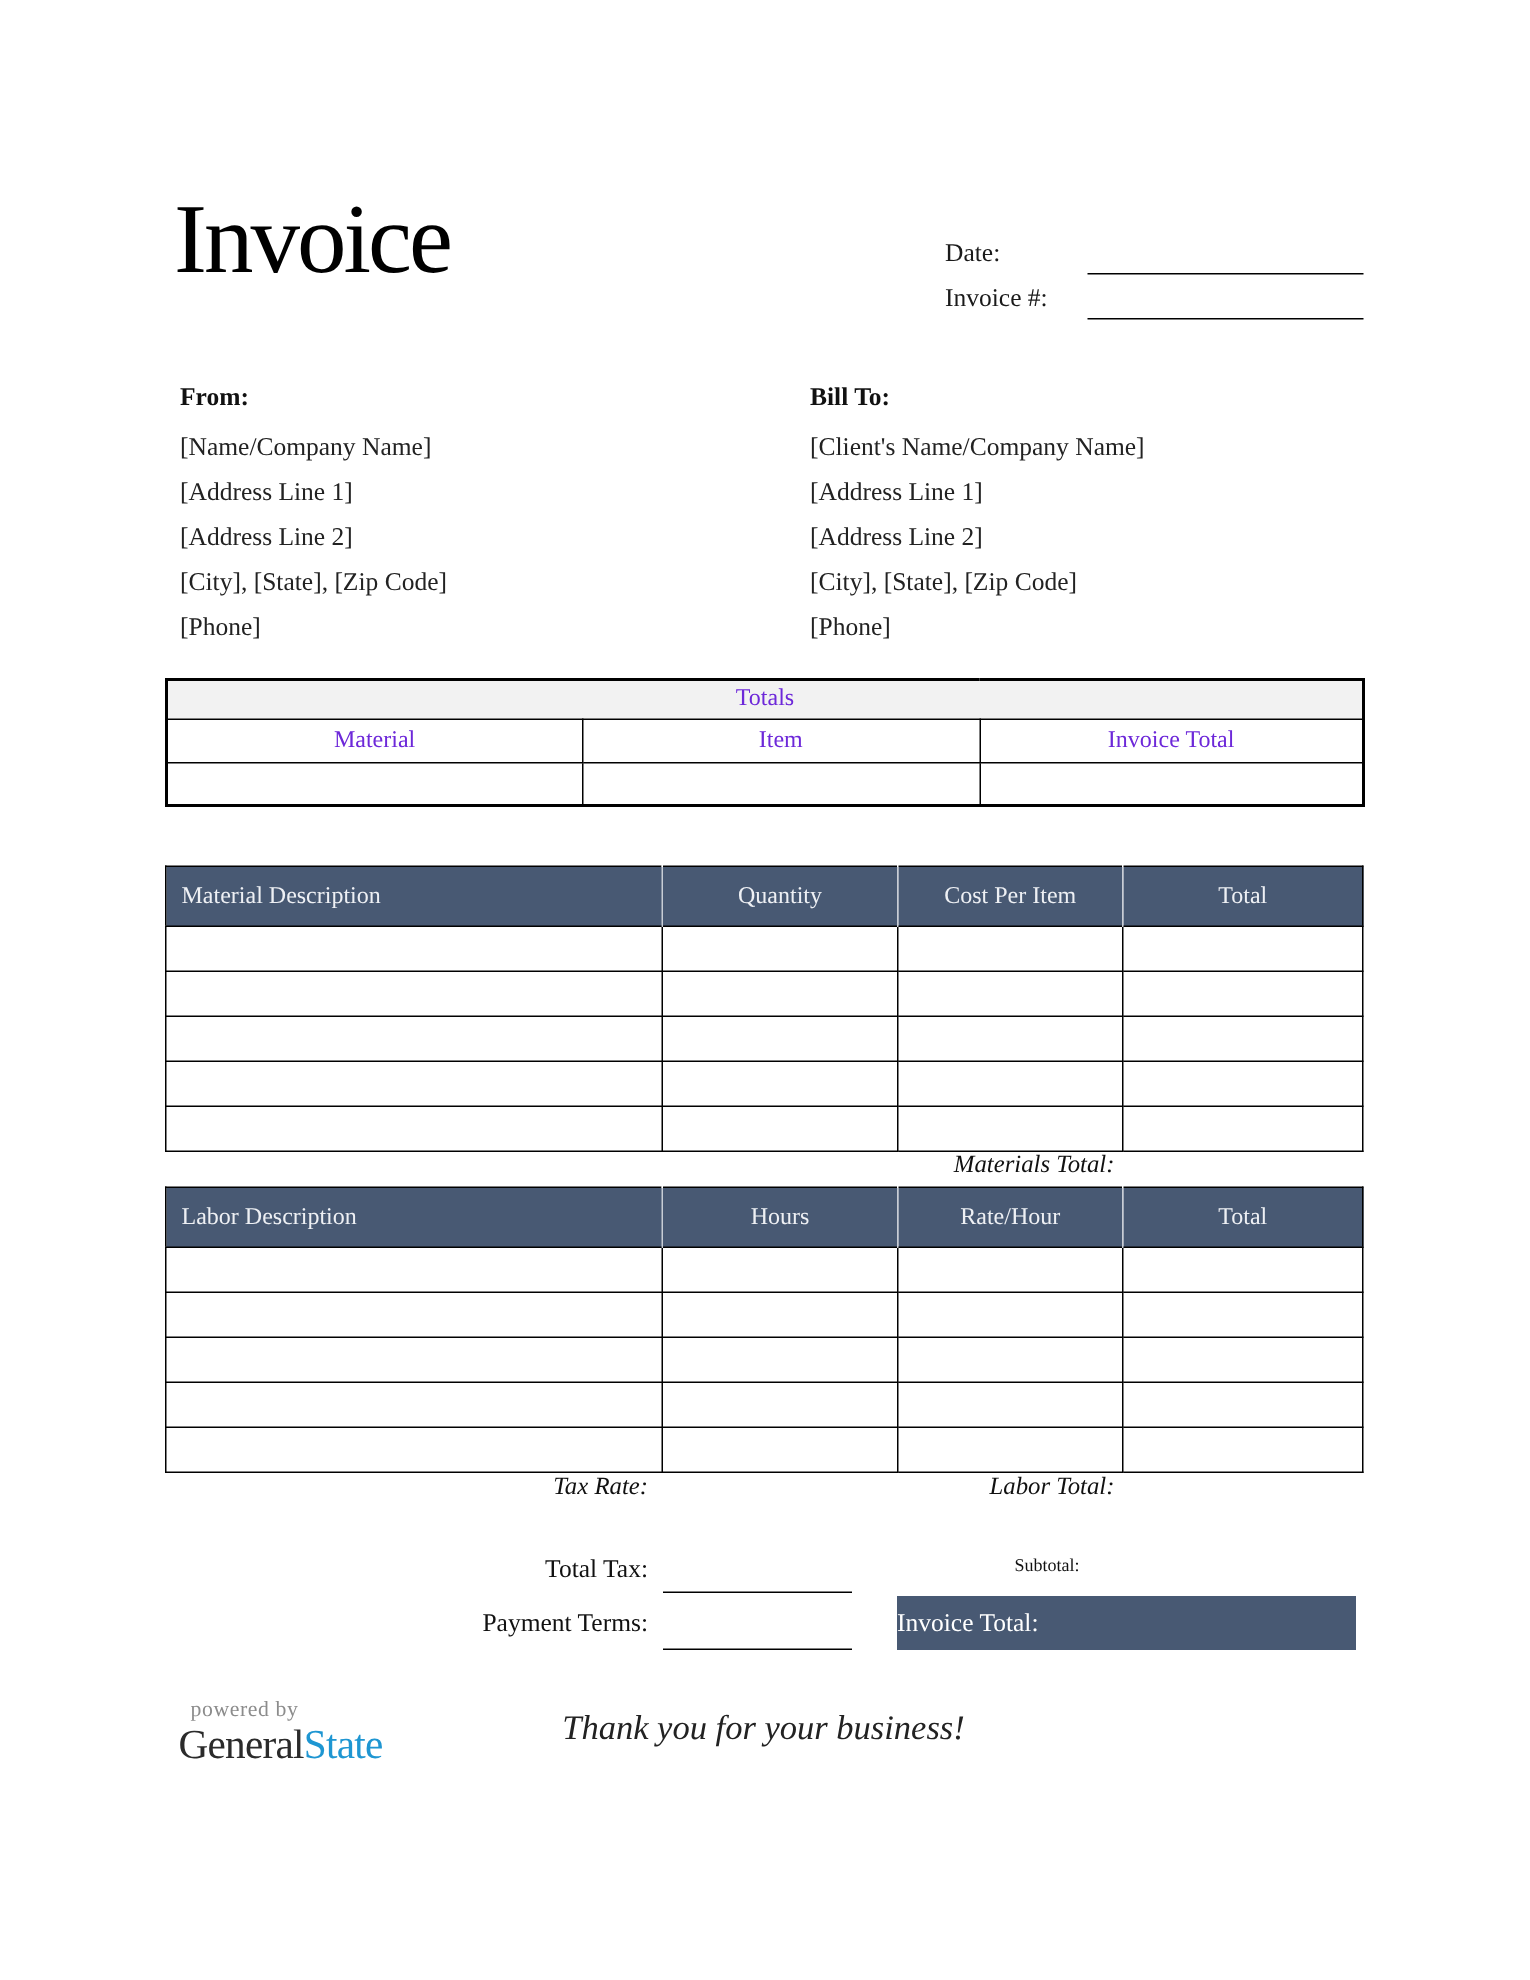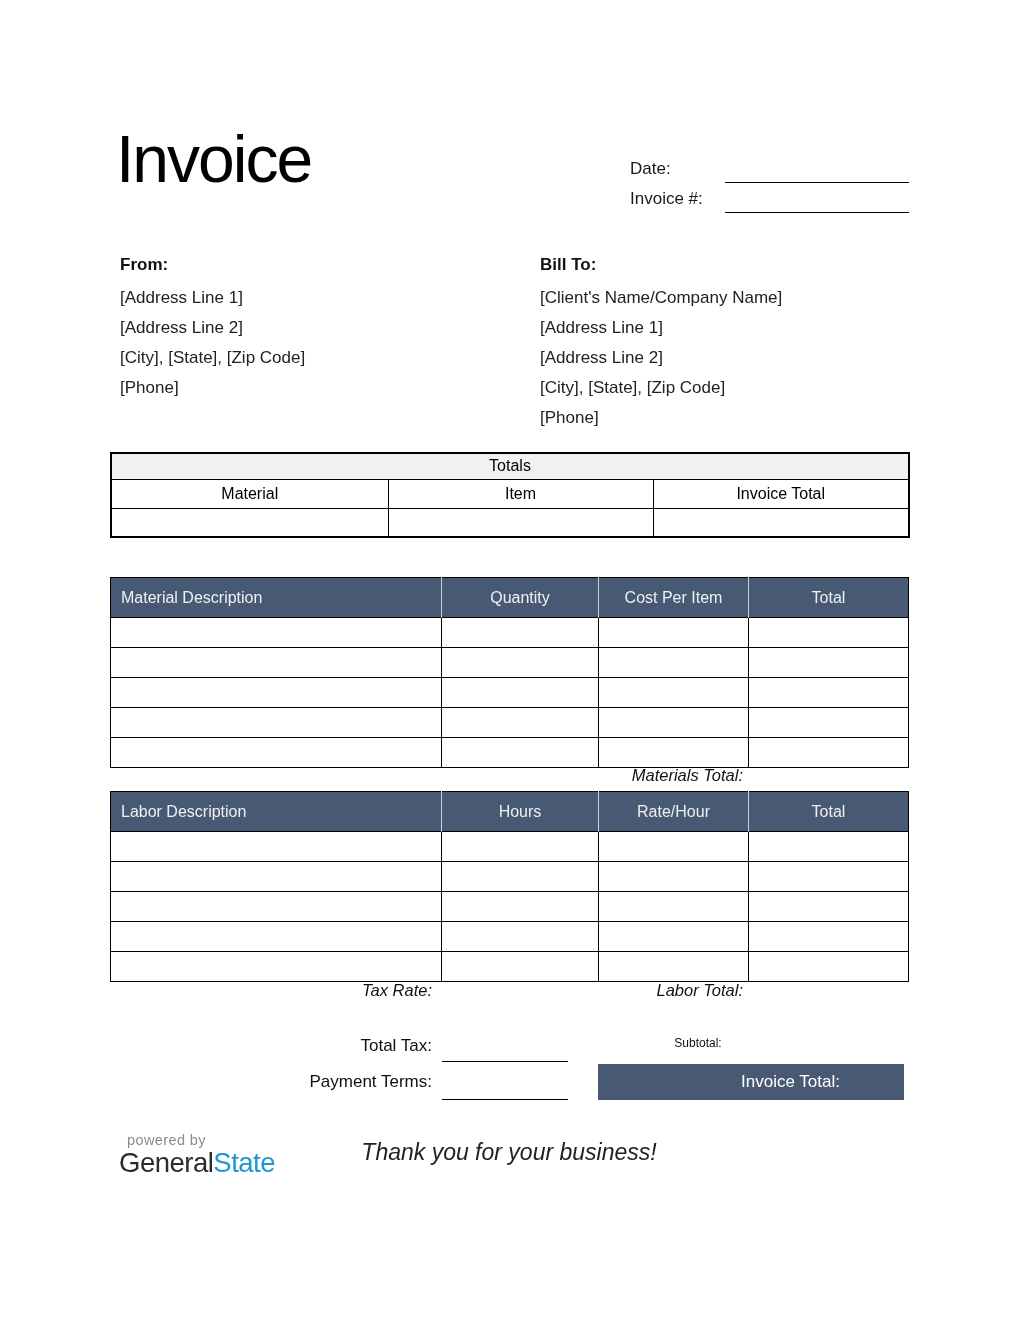--- a/index.html
+++ b/index.html
@@ -5,36 +5,36 @@
   :root{
     --c-table_header_bg:#485973;
     --c-totals_header_bg:#f2f2f2;
     --c-brand_blue:#1e96d2;
     --c-border:#000000;
   }
   *{box-sizing:border-box;}
   html,body{margin:0;padding:0;background:#ffffff;}
   .page{
     position:relative;width:1020px;height:1320px;background:#fff;
-    font-family:Liberation Sans, sans-serif;color:#1a1a1a;overflow:hidden;
+    font-family:Liberation Serif, serif;color:#1a1a1a;overflow:hidden;
   }
   .title{
     position:absolute;left:116px;top:122px;font-size:66px;line-height:1.15;
     letter-spacing:-2px;font-weight:400;color:#000;
   }
   .meta-label{position:absolute;font-size:17px;color:#1a1a1a;}
   .uline{position:absolute;border-bottom:1.5px solid #000;}
 
   .party-heading{position:absolute;font-size:17px;font-weight:700;color:#111;}
   .party-lines{position:absolute;font-size:17px;line-height:30px;color:#222;}
 
   table{border-collapse:collapse;table-layout:fixed;}
   .totals-table{
     position:absolute;left:110px;top:452px;width:798px;
-    border:2px solid var(--c-border);font-size:16px;color:#000000;
+    border:2px solid var(--c-border);font-size:16px;color:#6d28d9;
   }
   .totals-table td{border:1px solid var(--c-border);text-align:center;padding:0;}
   .totals-table tr.t-title td{background:var(--c-totals_header_bg);height:26px;}
   .totals-table tr.t-cols td{height:29px;}
   .totals-table tr.t-vals td{height:29px;}
 
   .items-table{
     position:absolute;left:110px;width:798px;border:1.5px solid var(--c-border);
     font-size:16px;
   }
@@ -46,21 +46,21 @@
   .items-table td{border:1px solid var(--c-border);height:30px;padding:0;}
   #materials-table{top:577px;}
   #labor-table{top:791px;}
 
   .italic-label{position:absolute;font-style:italic;font-size:16.5px;color:#111;text-align:right;}
   .summary-label{position:absolute;font-size:17px;color:#111;text-align:right;}
   .subtotal-label{position:absolute;font-size:12px;color:#111;text-align:center;}
   .invoice-total-bar{
     position:absolute;left:598px;top:1064px;width:306px;height:36px;
     background:var(--c-table_header_bg);color:#ffffff;font-size:17px;
-    display:flex;align-items:center;justify-content:flex-end;padding-right:64px;
+    display:flex;align-items:center;justify-content:flex-start;padding-right:64px;
   }
   .powered-by{position:absolute;left:127px;top:1132px;font-size:14.5px;color:#8c8c8c;letter-spacing:.4px;}
   .logo{position:absolute;left:119px;top:1147px;font-size:27.5px;letter-spacing:-.5px;font-weight:400;}
   .logo .general{color:#2b2b2b;}
   .logo .blue{color:var(--c-brand_blue);}
   .thank-you{position:absolute;left:0;top:1139px;width:1018px;text-align:center;font-style:italic;font-size:23px;color:#222;}
 </style>
 </head>
 <body>
 
@@ -68,20 +68,21 @@
 
   <div class="title">Invoice</div>
 
   <div class="meta-label" style="left:630px;top:159px;">Date:</div>
   <div class="uline" style="left:725px;top:160px;width:184px;height:23px;"></div>
   <div class="meta-label" style="left:630px;top:189px;">Invoice #:</div>
   <div class="uline" style="left:725px;top:190px;width:184px;height:23px;"></div>
 
   <div class="party-heading" style="left:120px;top:255px;">From:</div>
   <div class="party-lines" id="from-lines" style="left:120px;top:283px;">
+      <div>[Name/Company Name]</div>
       <div>[Address Line 1]</div>
       <div>[Address Line 2]</div>
       <div>[City], [State], [Zip Code]</div>
       <div>[Phone]</div>
     </div>
 
   <div class="party-heading" style="left:540px;top:255px;">Bill To:</div>
   <div class="party-lines" id="billto-lines" style="left:540px;top:283px;">
       <div>[Client's Name/Company Name]</div>
       <div>[Address Line 1]</div>

